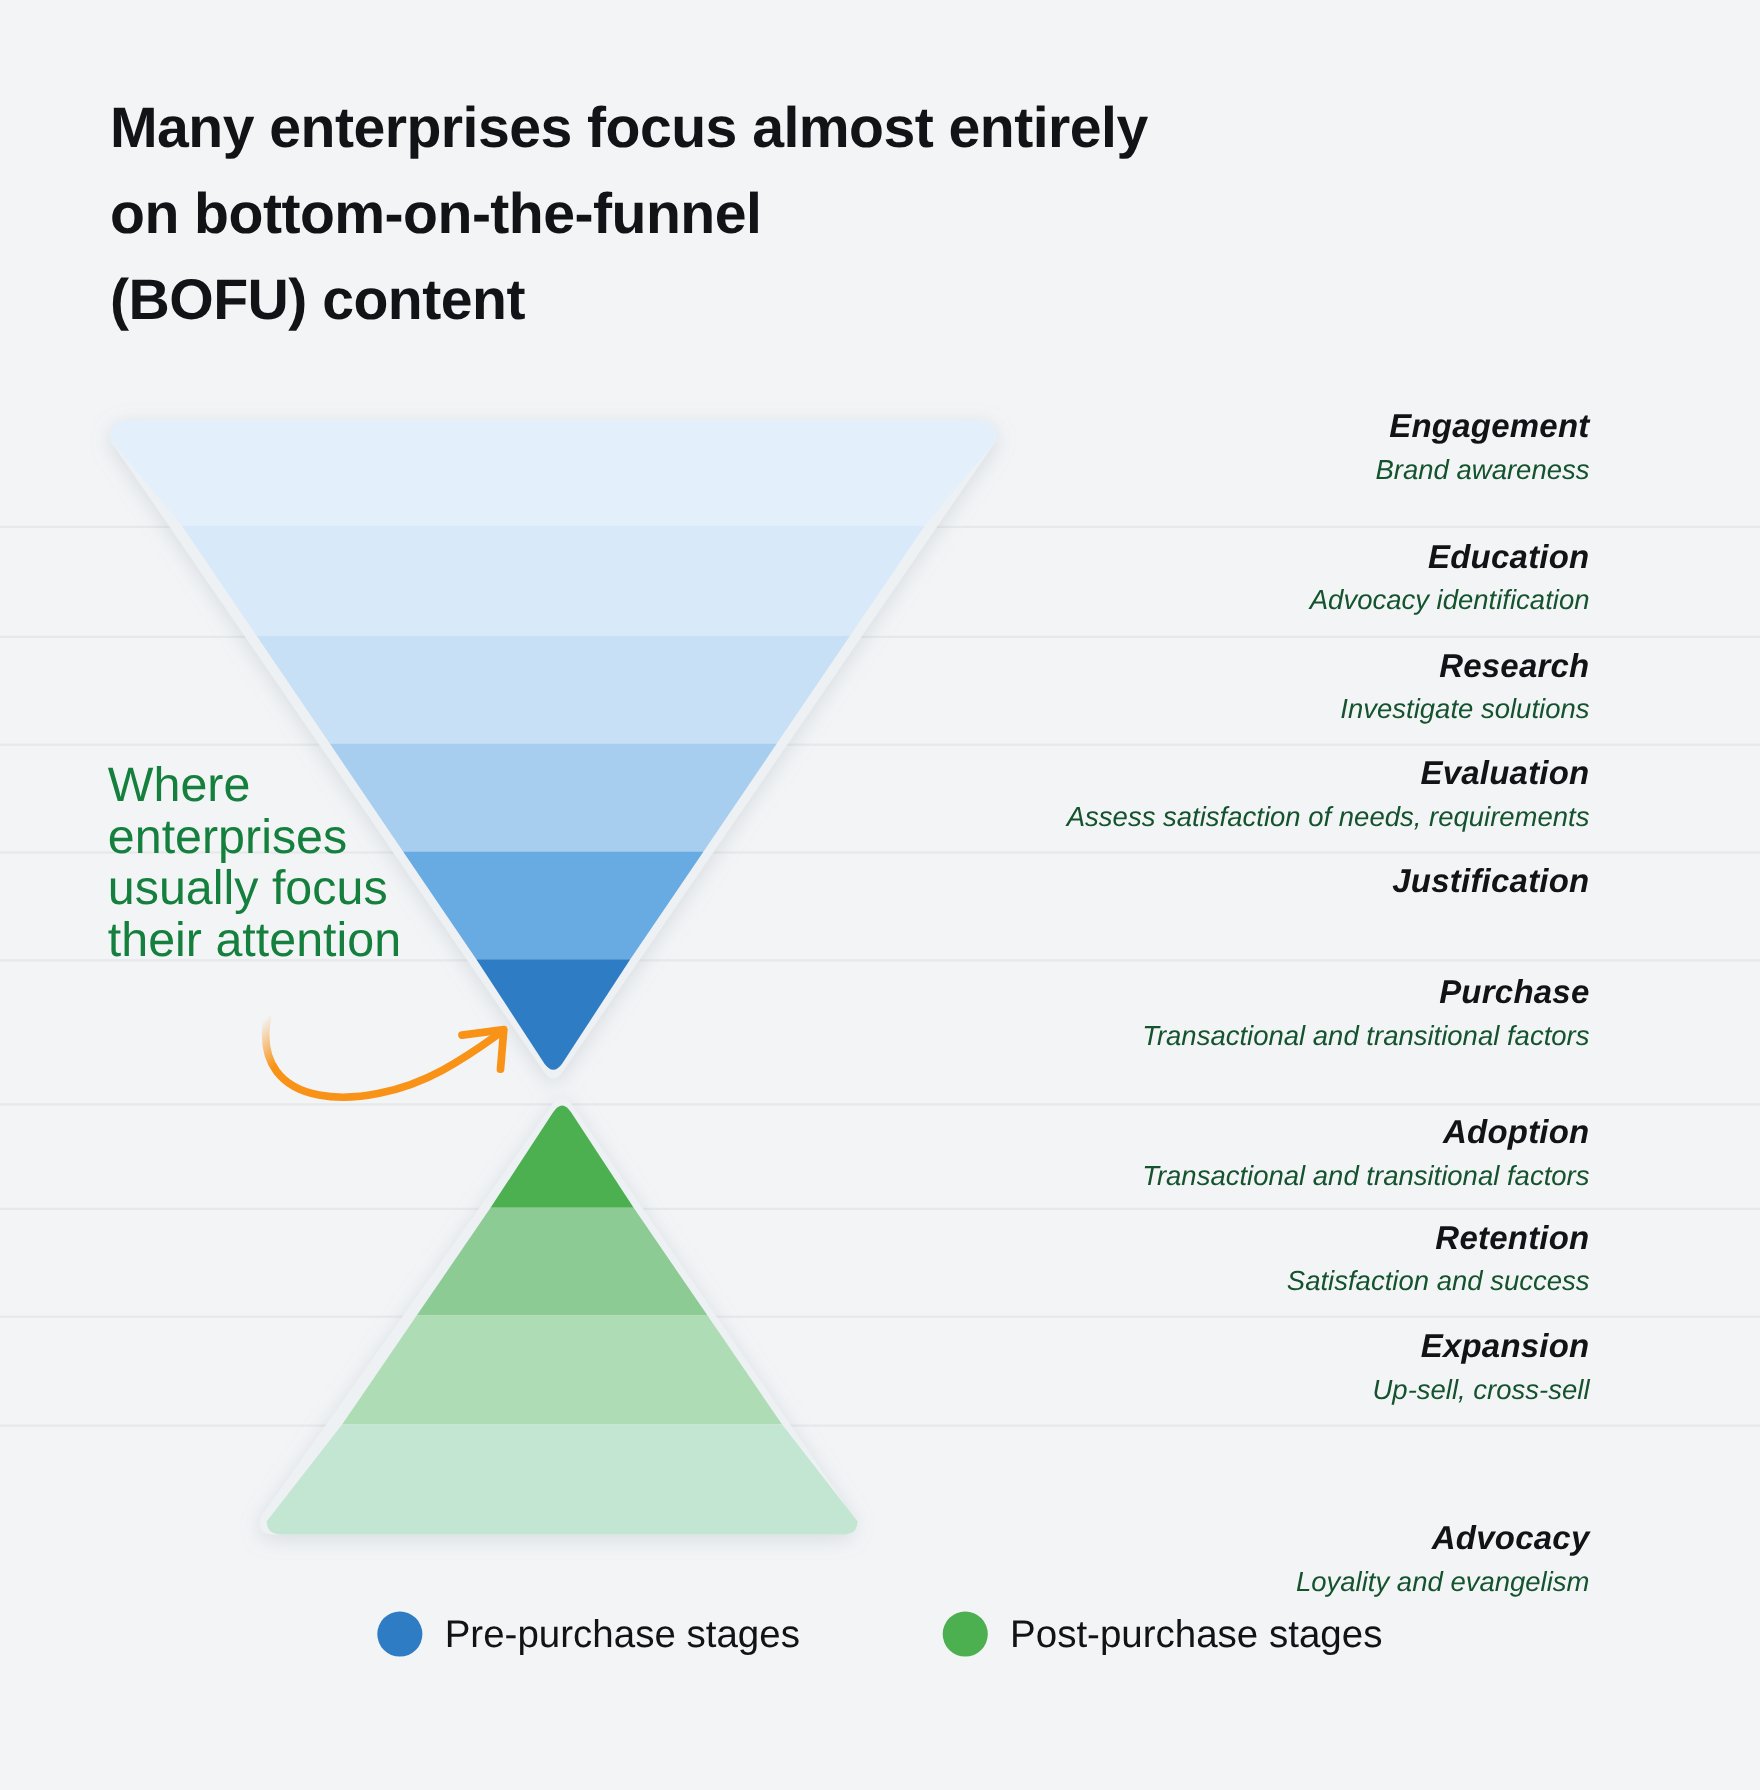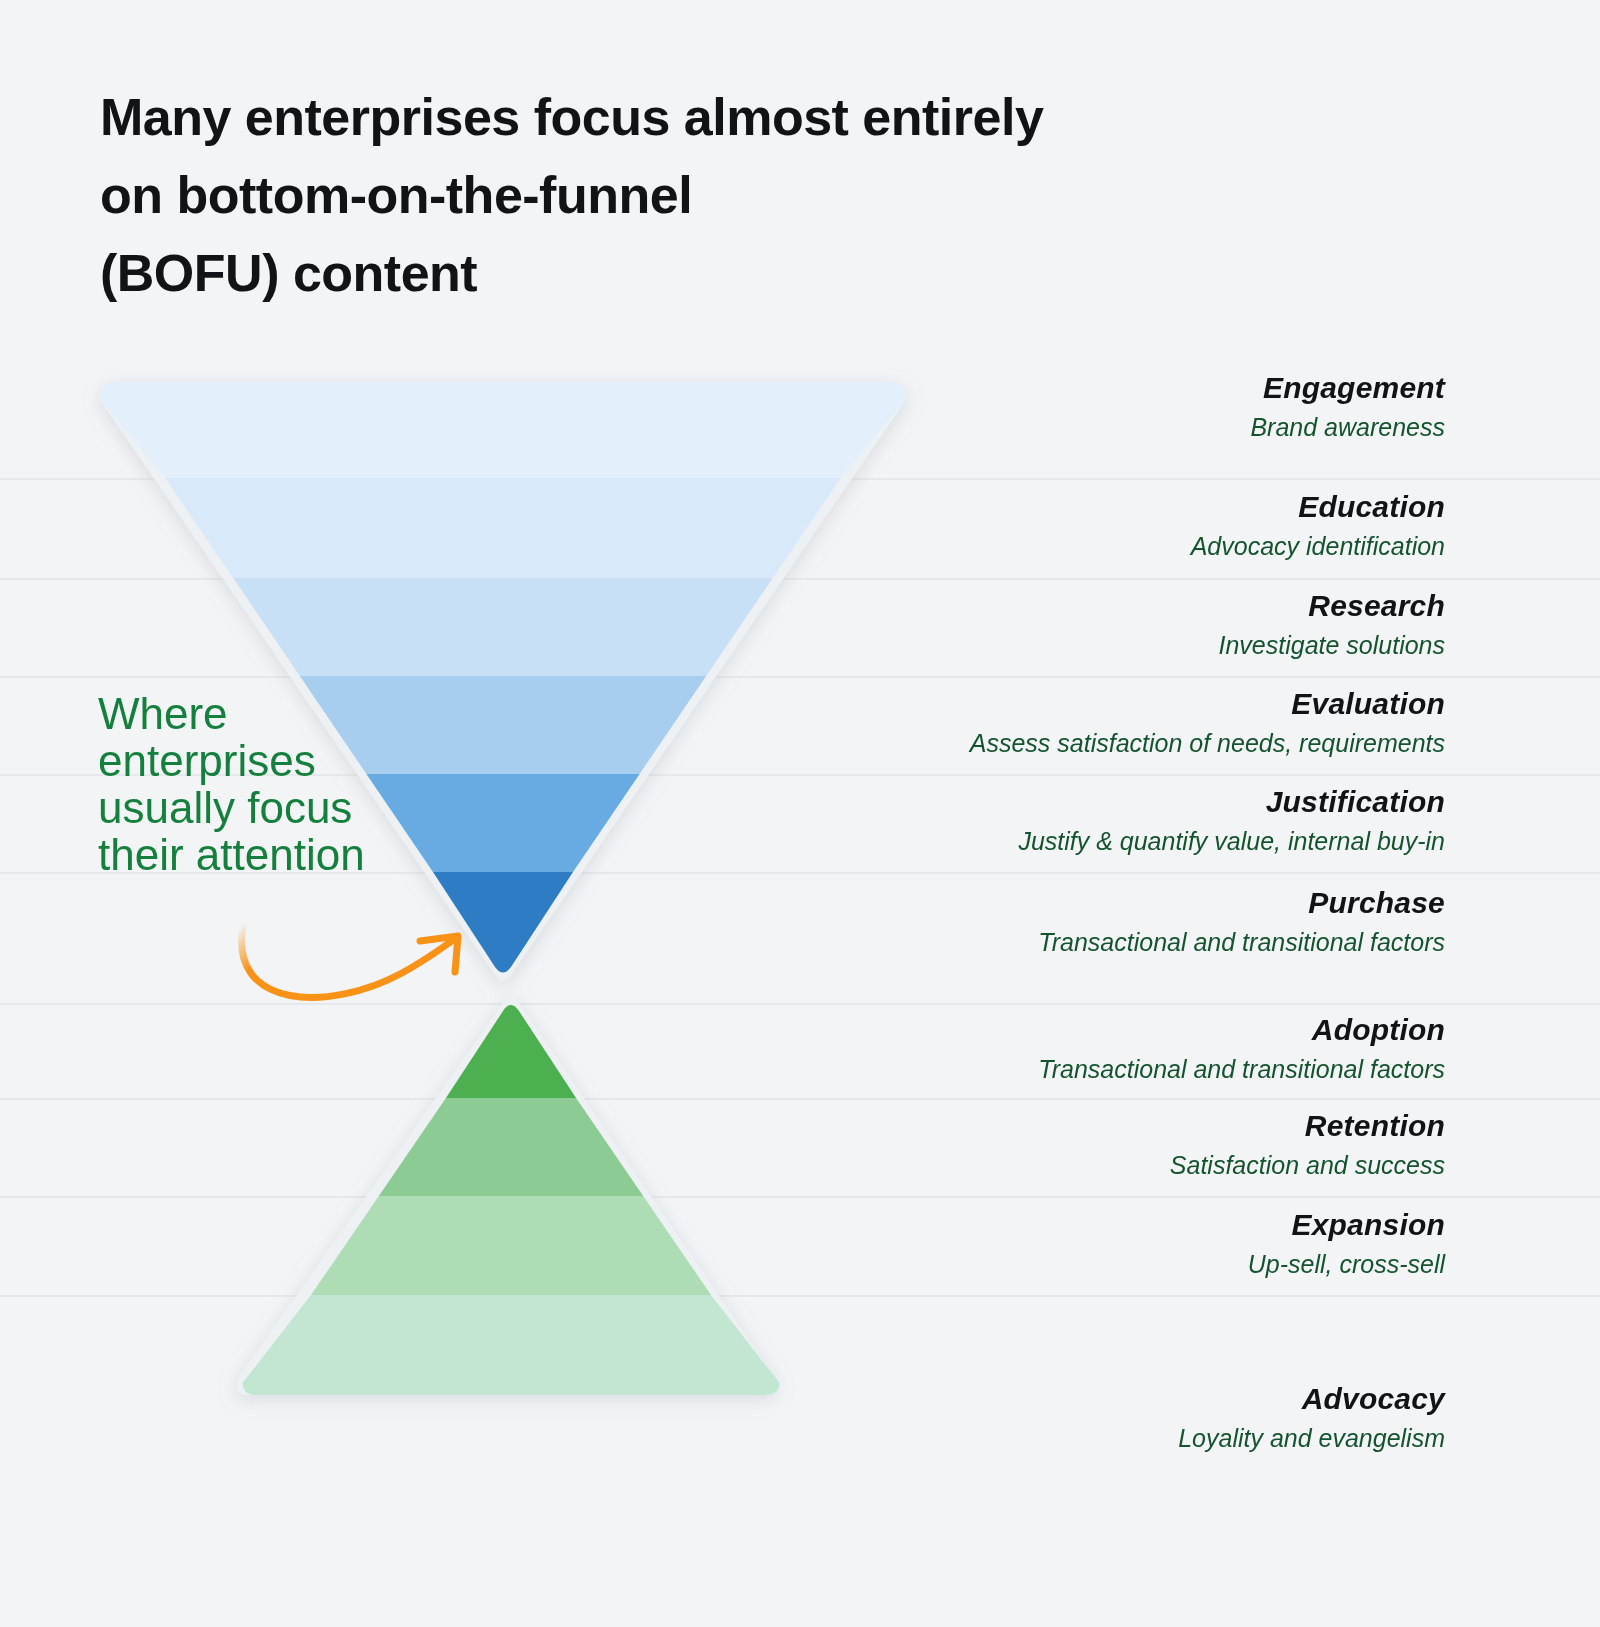--- a/index.html
+++ b/index.html
@@ -174,21 +174,20 @@
       <div class="stage-label" style="top: 589px;">
         <div class="stage-title">Research</div>
         <div class="stage-sub">Investigate solutions</div>
       </div>
       <div class="stage-label" style="top: 687px;">
         <div class="stage-title">Evaluation</div>
         <div class="stage-sub">Assess satisfaction of needs, requirements</div>
       </div>
       <div class="stage-label" style="top: 785px;">
         <div class="stage-title">Justification</div>
-        <div class="stage-sub">Justify &amp; quantify value, internal buy-in</div>
       </div>
       <div class="stage-label" style="top: 885.5px;">
         <div class="stage-title">Purchase</div>
         <div class="stage-sub">Transactional and transitional factors</div>
       </div>
       <div class="stage-label" style="top: 1012.5px;">
         <div class="stage-title">Adoption</div>
         <div class="stage-sub">Transactional and transitional factors</div>
       </div>
       <div class="stage-label" style="top: 1109px;">
@@ -203,14 +202,24 @@
         <div class="stage-title">Advocacy</div>
         <div class="stage-sub">Loyality and evangelism</div>
       </div>
     </div>
 
   <div class="annotation">Where
 enterprises
 usually focus
 their attention</div>
 
+  <div class="legend">
+    <div class="legend-item">
+      <span class="legend-dot" style="background: rgb(46, 124, 196);"></span>
+      <span class="legend-text">Pre-purchase stages</span>
+    </div>
+    <div class="legend-item">
+      <span class="legend-dot" style="background: rgb(76, 175, 80);"></span>
+      <span class="legend-text">Post-purchase stages</span>
+    </div>
+  </div>
 
 </div>
 
 </body></html>

